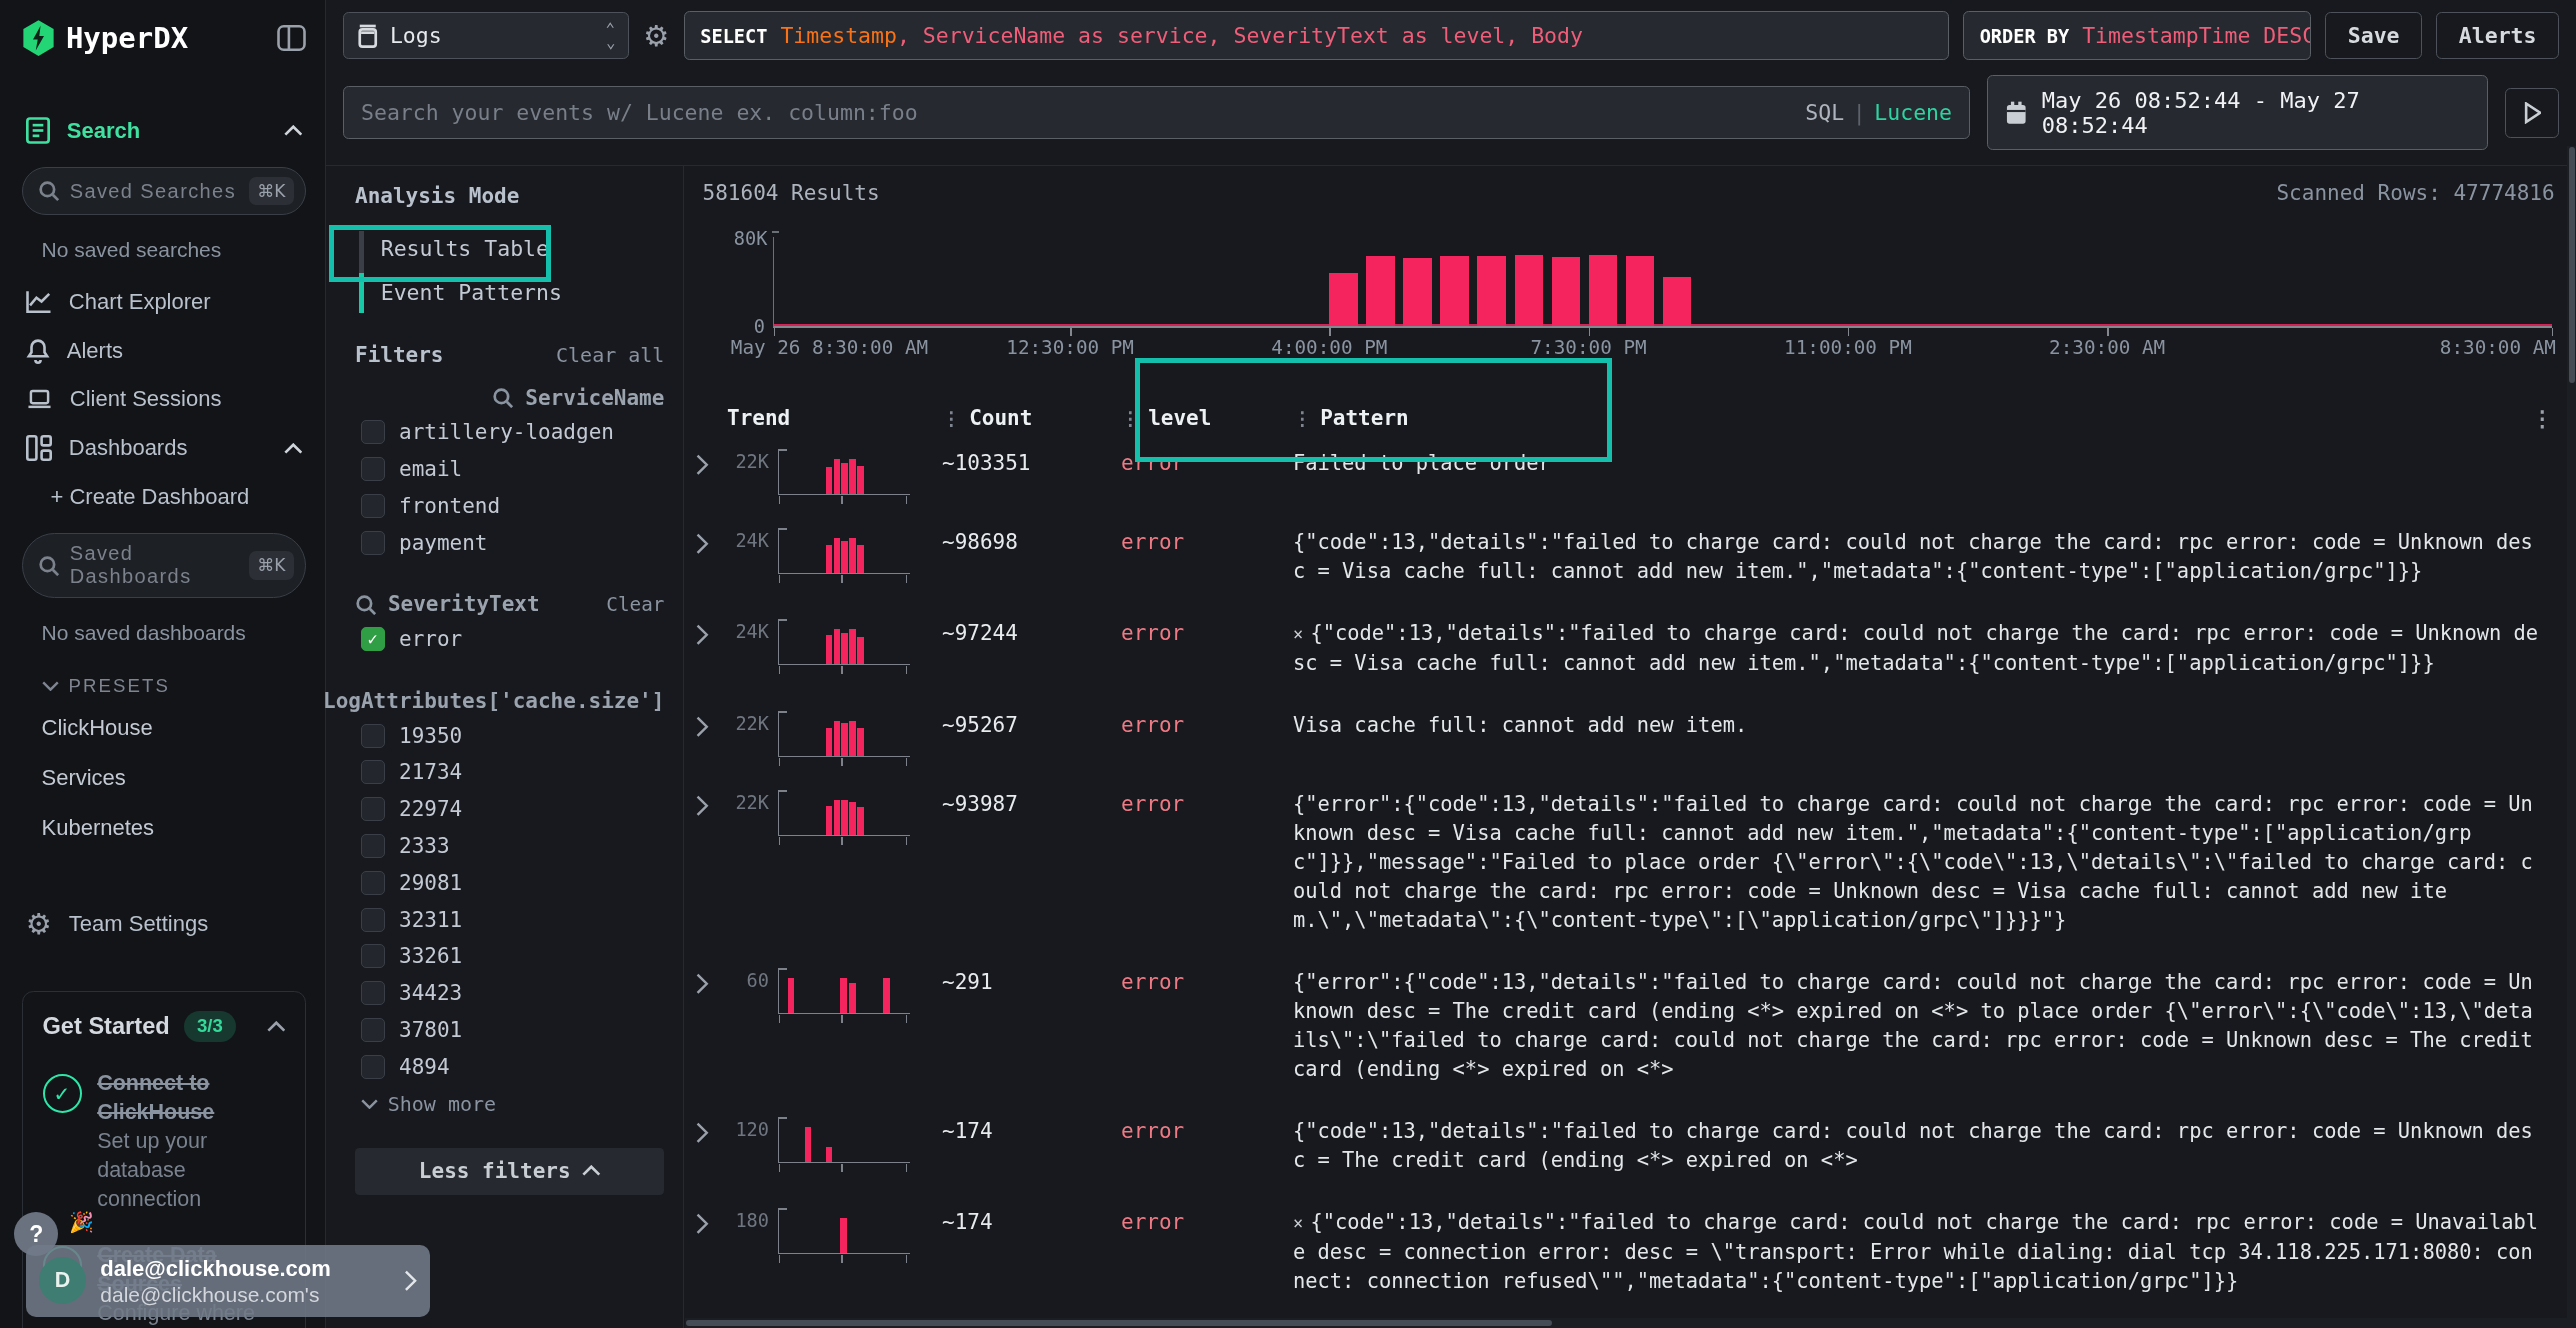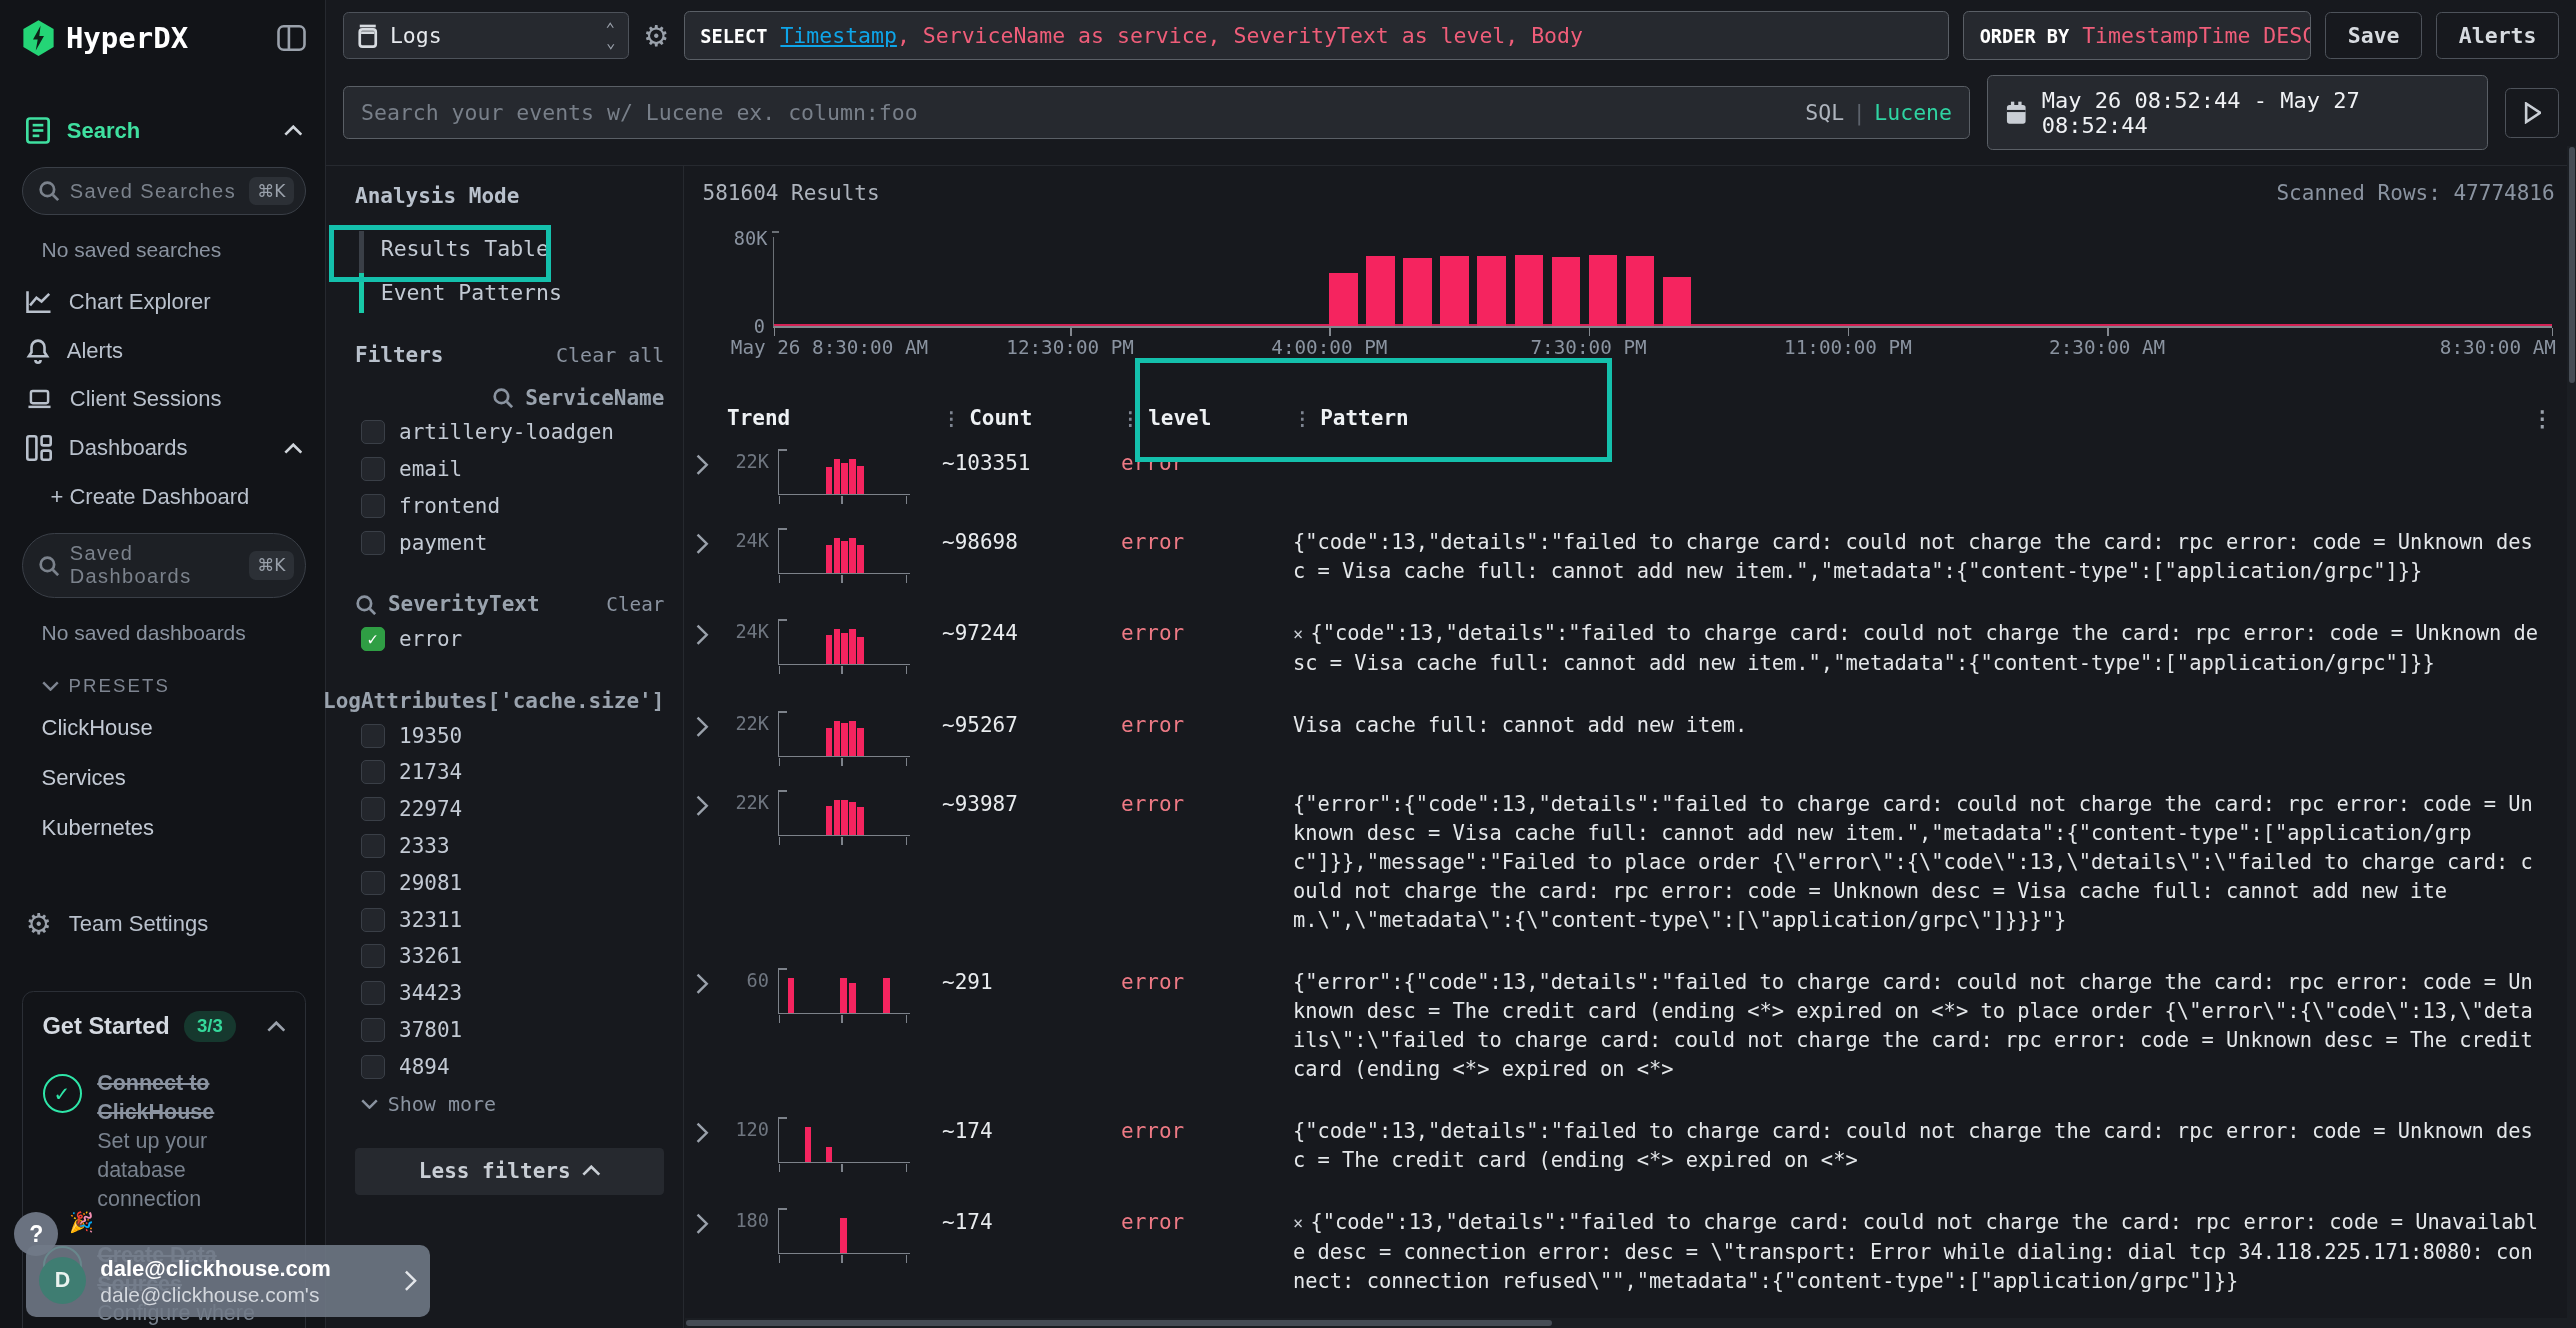--- a/index.html
+++ b/index.html
@@ -58,21 +58,21 @@
   .topbar { padding:11.4px 17px 0 17px; }
   .tb-row1 { display:flex; align-items:center; gap:14.3px; }
   .select-box { display:flex; align-items:center; gap:11.4px; background:#26292f; border:1.4px solid #4d525a;
                 border-radius:5.7px; width:286px; padding:10px 13px; font-size:21.5px; color:#e6e9ed; }
   .select-box .lbl { flex:1; }
   .updown { color:#9aa1ab; font-size:15.7px; line-height:0.8; display:flex; flex-direction:column; align-items:center; }
   .gear-ic { color:#9aa1ab; font-size:29px; font-family:"DejaVu Sans", sans-serif; }
   .query-box { flex:1; background:#26292f; border:1.4px solid #5a5f66; border-radius:5.7px;
                padding:10.7px 15.7px; font-size:21.5px; white-space:nowrap; overflow:hidden; }
   .kw { color:#ffffff; font-weight:bold; font-size:18.6px; }
-  .fld-purple { color:#0ea5e9;text-decoration:underline; }
+  .fld-purple { color:#f97316; }
   .fld-pink { color:#ef5d79; }
   .orderby-box { width:348px; background:#26292f; border:1.4px solid #5a5f66; border-radius:5.7px;
                  padding:10.7px 15.7px; font-size:21.5px; white-space:nowrap; overflow:hidden; }
   .tb-btn { background:transparent; border:1.4px solid #4d525a; border-radius:5.7px; color:#d7dbe0;
             font-family:"DejaVu Sans Mono", monospace; font-size:21.5px; font-weight:bold; padding:10px 21.5px; }
   .tb-row2 { display:flex; align-items:center; gap:17px; margin-top:15.7px; padding-bottom:14.3px; }
   .search-box { flex:1; display:flex; align-items:center; background:#26292f; border:1.4px solid #5a5f66;
                 border-radius:5.7px; padding:13px 17px; font-size:21.5px; }
   .search-ph { flex:1; color:#787f89; }
   .lang-sql { color:#aeb4bd; } .lang-sep { color:#5c626b; padding:0 8.6px; } .lang-lucene { color:#2fd3a2; }
@@ -544,20 +544,21 @@
                       <span class="sbar" style="left: 36%; height: 60.84%;"></span>
                       <span class="sbar" style="left: 42%; height: 78%;"></span>
                       <span class="sbar" style="left: 48%; height: 70.2%;"></span>
                       <span class="sbar" style="left: 54%; height: 78%;"></span>
                       <span class="sbar" style="left: 60%; height: 63.96%;"></span>
                     </span>
                   </span>
                 </span>
                 <span class="c-count cnt">~103351</span>
                 <span class="c-level lvl">error</span>
+                <span class="c-pattern pat"><span>Failed to place order</span></span>
               </div>
               <div class="t-row">
                 <span class="c-exp"><svg width="14.3" height="21.5" viewBox="0 0 8 14">
                     <polyline points="1,1 7,7 1,13" fill="none" stroke="#9aa1ab" stroke-width="1.6"></polyline>
                   </svg></span>
                 <span class="c-trend">
                   <span class="trend-wrap">
                     <span class="spark-lab">24K</span>
                     <span class="spark">
                       <span class="ttick"></span>

